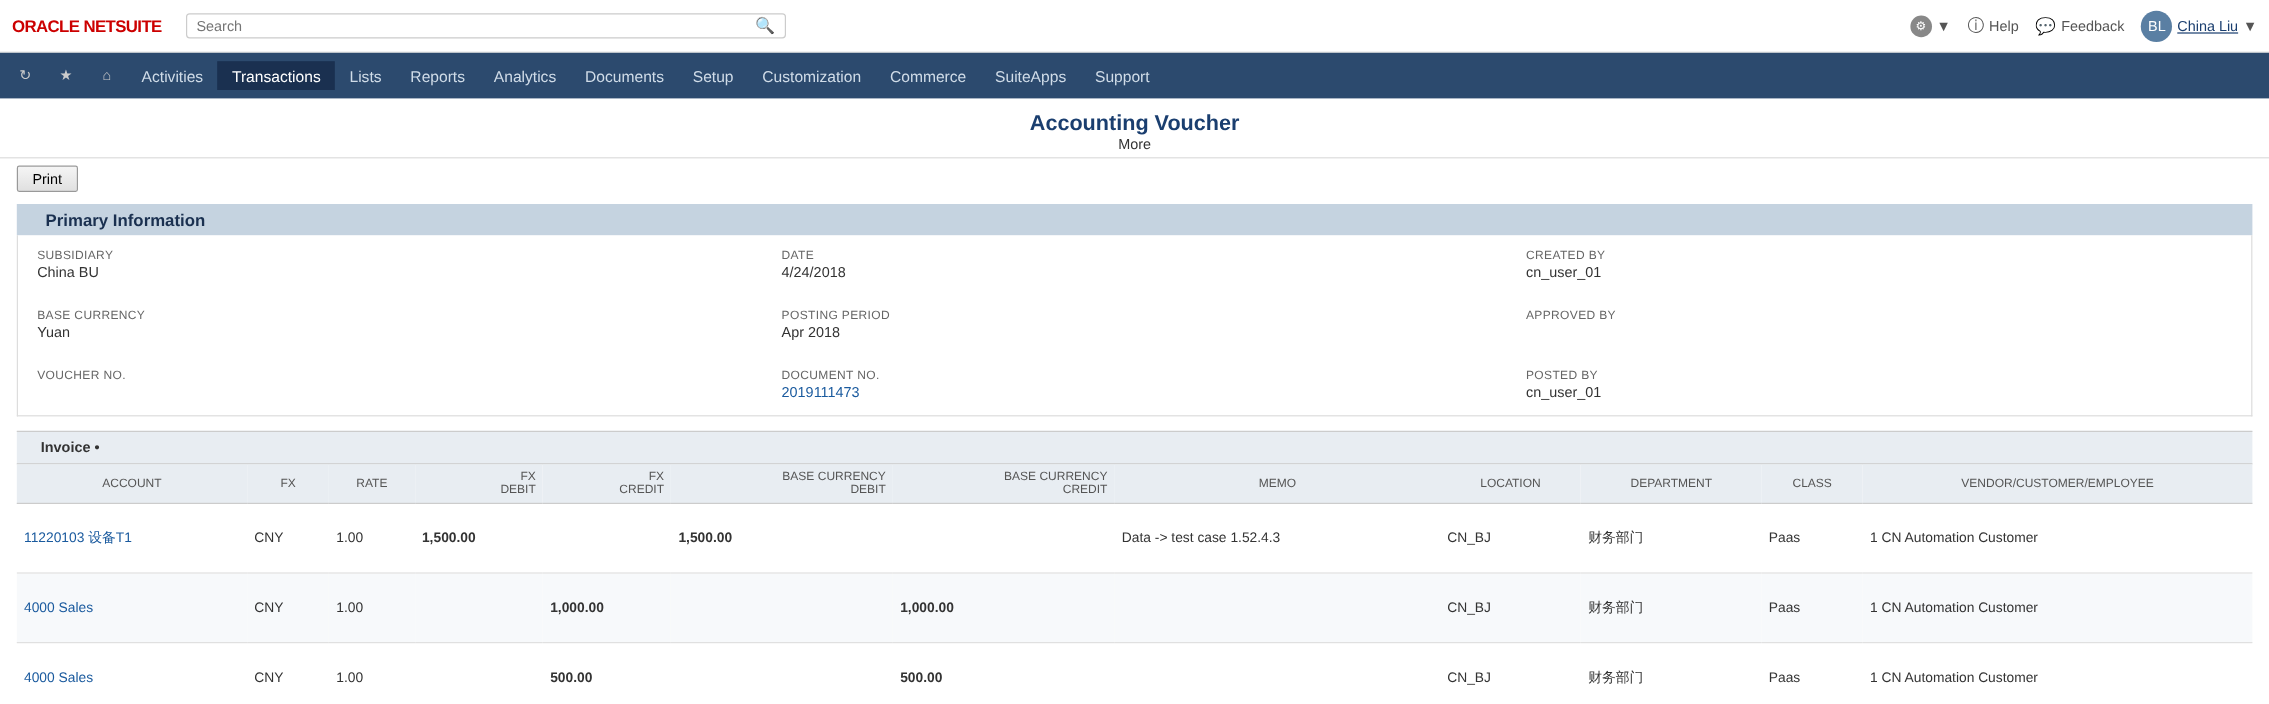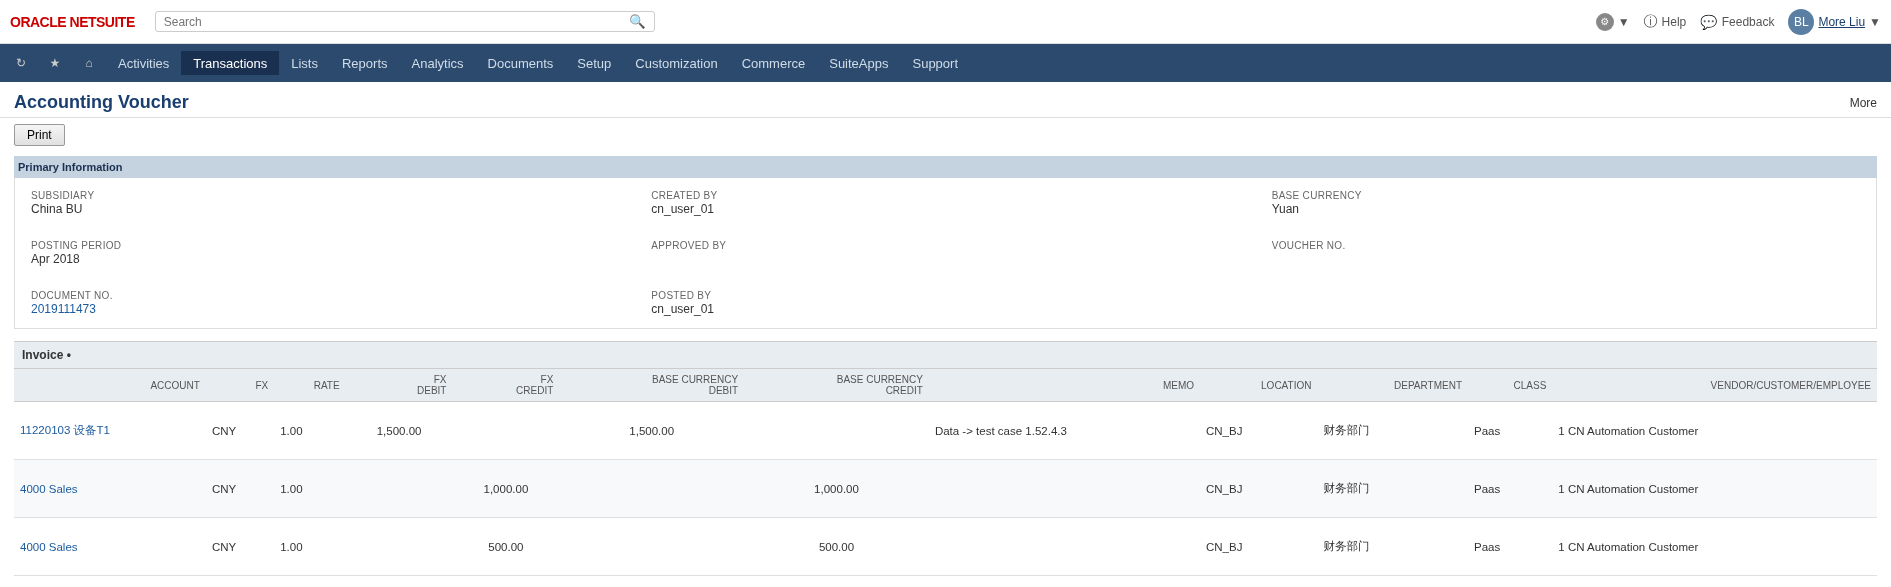--- a/index.html
+++ b/index.html
@@ -111,20 +111,21 @@
     }
     .nav-item.active { background: #1a3050; color: #fff; }
 
     
     .page-header {
       display: flex;
       align-items: center;
       justify-content: space-between;
       padding: 10px 14px 4px 14px;
       border-bottom: 1px solid #ddd;
+      flex-direction: column;
     }
     .page-title {
       font-size: 18px;
       font-weight: bold;
       color: #1a3e6f;
     }
     .more-link {
       font-size: 12px;
       color: #333;
       cursor: pointer;
@@ -140,23 +141,23 @@
       padding: 3px 12px;
       font-size: 12px;
       cursor: pointer;
       border-radius: 2px;
       margin-bottom: 10px;
     }
 
     
     .section-header {
       background: #c5d3e0;
-      padding: 5px 4px;
-      font-weight: bold;
-      font-size: 11px;
+      padding: 5px 24px;
+      font-weight: bold;
+      font-size: 14px;
       color: #1a3050;
       margin-bottom: 0;
     }
     .info-grid {
       display: grid;
       grid-template-columns: 1fr 1fr 1fr;
       padding: 8px 8px;
       gap: 16px;
       border: 1px solid #ddd;
       border-top: none;
@@ -173,59 +174,60 @@
     }
     .info-value {
       font-size: 12px;
       color: #333;
       margin-top: 1px;
     }
 
     
     .invoice-section-header {
       background: #e8edf2;
-      padding: 6px 8px;
+      padding: 6px 20px;
       font-size: 12px;
       font-weight: bold;
       color: #333;
       border-bottom: 1px solid #ccc;
       border-top: 1px solid #ccc;
       margin-bottom: 0;
     }
     .data-table {
       width: 100%;
       border-collapse: collapse;
       font-size: 11.5px;
     }
     .data-table thead tr {
       background: #e8edf2;
     }
     .data-table thead th {
       padding: 5px 6px;
-      text-align: right;
+      text-align: center;
       font-weight: normal;
       font-size: 10px;
       text-transform: uppercase;
       color: #555;
       border-bottom: 1px solid #ccc;
       white-space: nowrap;
     }
     .data-table tbody tr {
       border-bottom: 1px solid #e0e0e0;
     }
     .data-table tbody tr:nth-child(even) {
       background: #f7f9fb;
     }
     .data-table tbody td {
       padding: 21px 6px;
       color: #333;
       white-space: nowrap;
     }
     .data-table tbody td.num {
-      text-align: center;
+      text-align: left;
+      font-weight: bold;
     }
   </style>
 </head>
 <body>
 
 <div class="top-bar">
   <div class="logo">
     <span class="oracle">ORACLE</span>
     <span style="color:#555; font-weight:normal;"> </span>
     <span class="netsuite">NETSUITE</span>
@@ -242,21 +244,21 @@
     <div class="top-right-item">
       <span style="font-size:14px;">ⓘ</span>
       <span>Help</span>
     </div>
     <div class="top-right-item">
       <span style="font-size:14px;">💬</span>
       <span>Feedback</span>
     </div>
     <div class="top-right-item">
       <div class="user-icon">BL</div>
-      <span class="user-name">More Liu</span>
+      <span class="user-name">China Liu</span>
       <span>▼</span>
     </div>
   </div>
 </div>
 
 <div class="nav-bar">
   <div class="nav-icon-btn" title="Back">↻</div>
   <div class="nav-icon-btn" title="Favorites">★</div>
   <div class="nav-icon-btn" title="Home">⌂</div>
   <div class="nav-item">Activities</div>
@@ -280,20 +282,24 @@
 <div class="page-content">
   <button class="print-btn">Print</button>
 
   
   <div class="section-header">Primary Information</div>
   <div class="info-grid">
 
     <div class="info-cell">
       <div class="info-label">SUBSIDIARY</div>
       <div class="info-value">China BU</div>
+    </div>
+    <div class="info-cell">
+      <div class="info-label">DATE</div>
+      <div class="info-value">4/24/2018</div>
     </div>
     <div class="info-cell">
       <div class="info-label">CREATED BY</div>
       <div class="info-value">cn_user_01</div>
     </div>
 
     <div class="info-cell">
       <div class="info-label">BASE CURRENCY</div>
       <div class="info-value">Yuan</div>
     </div>

